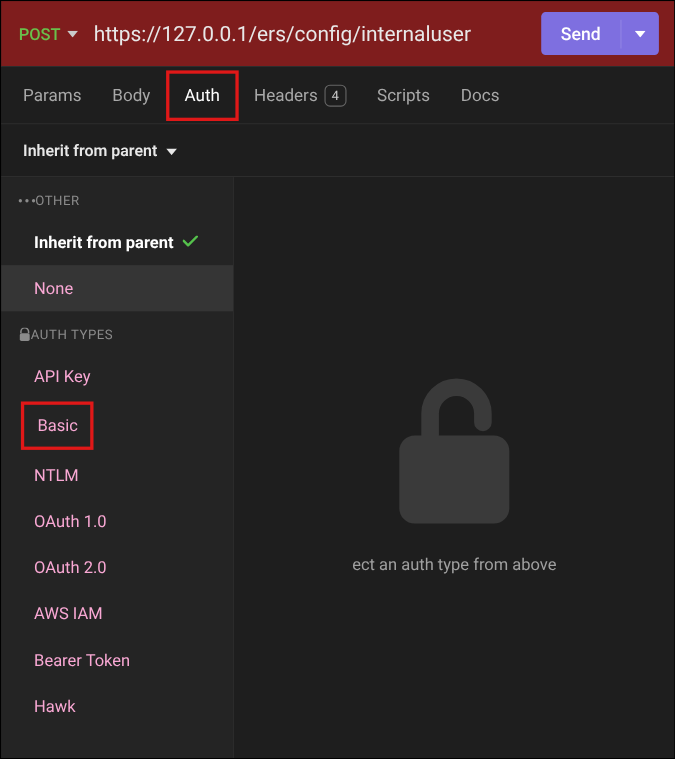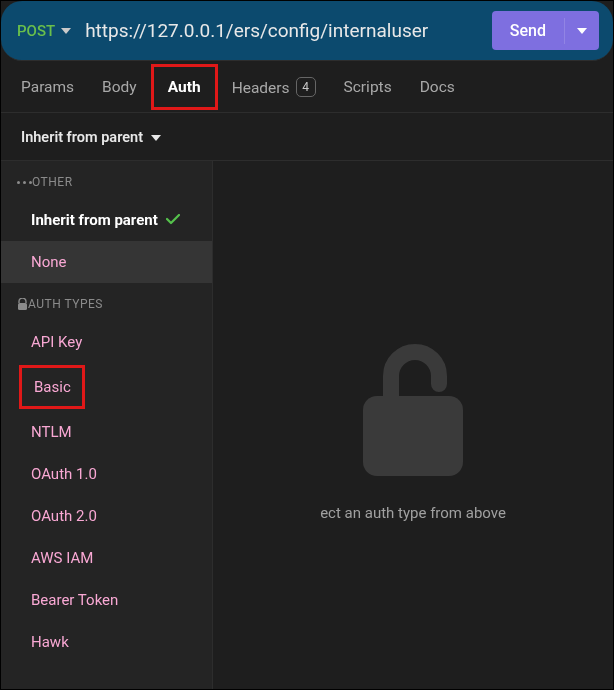--- a/index.html
+++ b/index.html
@@ -1,29 +1,29 @@
 <!DOCTYPE html>
 <html><head>
 <meta charset="utf-8">
 <style>
   * { box-sizing: border-box; margin: 0; padding: 0; }
   html, body { width: 614px; height: 690px; background: #1e1e1e; font-family: -apple-system, BlinkMacSystemFont, "Segoe UI", Roboto, Arial, sans-serif; color: #d4d4d4; overflow: hidden; }
   body { border: 1px solid #000; }
 
-  .topbar { display: flex; align-items: center; padding: 10px 14px 10px 16px; gap: 8px; background: #0c4a6e; border-bottom: 1px solid #2d2d2d; border-radius: 21px; }
+  .topbar { display: flex; align-items: center; padding: 10px 14px 10px 16px; gap: 8px; background: #7f1d1d; border-bottom: 1px solid #2d2d2d; }
   .method-select { display: flex; align-items: center; gap: 6px; color: #6abf4b; font-weight: 500; font-size: 15px; cursor: pointer; }
   .method-select .caret { color: #cacaca; }
   .url { flex: 1; font-size: 19px; color: #e8e8e8; padding: 4px 6px; }
   .send-btn { display: flex; align-items: center; background: #7e6fe0; color: #fff; border-radius: 4px; font-size: 16px; font-weight: 500; padding: 0; overflow: hidden; cursor: pointer; }
   .send-btn .lbl { padding: 10px 18px; }
   .send-btn .split { padding: 10px 12px; border-left: 1px solid rgba(255,255,255,0.15); display:flex; align-items:center; }
 
   .tabs { display: flex; align-items: center; padding: 0 6px; border-bottom: 1px solid #2d2d2d; background:#1e1e1e; height:52px; }
-  .tab { padding: 14px 14px; font-size: 15.5px; color: #a8a8a8; cursor: pointer; display: flex; align-items: flex-end; gap: 6px; position: relative; }
-  .tab.active { color: #ffffff; font-weight: bold; }
+  .tab { padding: 14px 14px; font-size: 15.5px; color: #a8a8a8; cursor: pointer; display: flex; align-items: center; gap: 6px; position: relative; }
+  .tab.active { color: #ffffff; }
   .tab .badge { display:inline-flex; align-items:center; justify-content:center; min-width:20px; height:20px; border:1px solid #666; border-radius:5px; font-size:12px; color:#c8c8c8; padding:0 4px; }
   .red-box { border: 3px solid #e01818; }
   .tab.red-box { padding: 11px 14px; }
 
   .subbar { padding: 14px 20px; border-bottom: 1px solid #2d2d2d; }
   .inherit-drop { display:inline-flex; align-items:center; gap:8px; color:#e8e8e8; font-size:14.5px; font-weight:600; cursor:pointer; }
 
   .content { display:flex; height: calc(690px - 54px - 52px - 50px); }
   .sidebar { width: 212px; background:#242424; border-right:1px solid #2d2d2d; overflow:hidden; }
   .sect-head { display:flex; align-items:center; gap:0; padding: 14px 14px 10px 16px; color:#8b8b8b; font-size:12px; letter-spacing:0.5px; }

